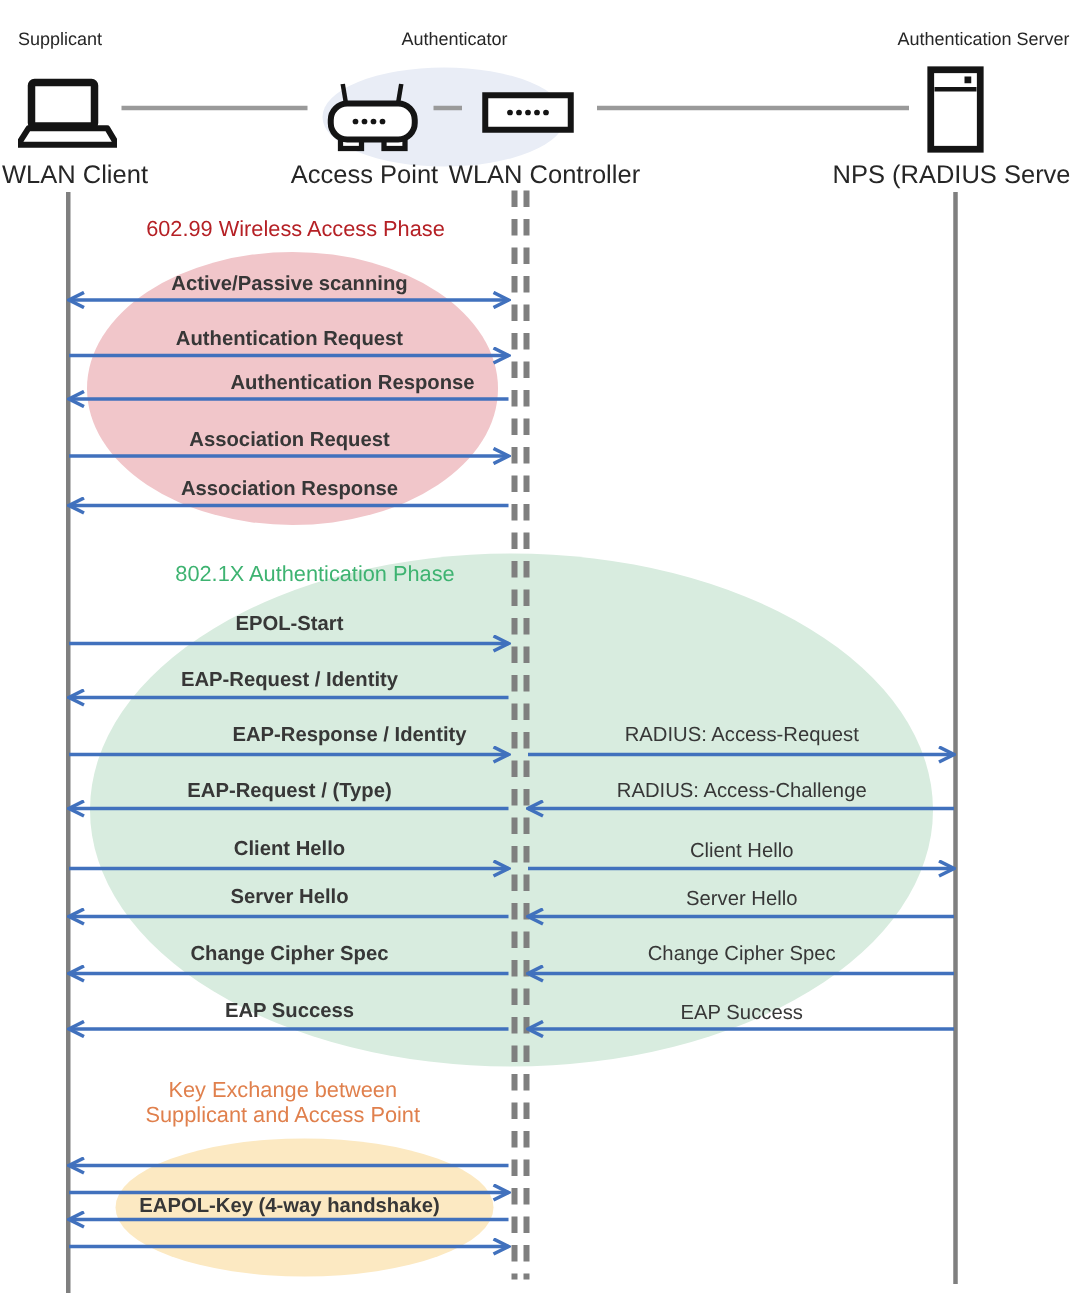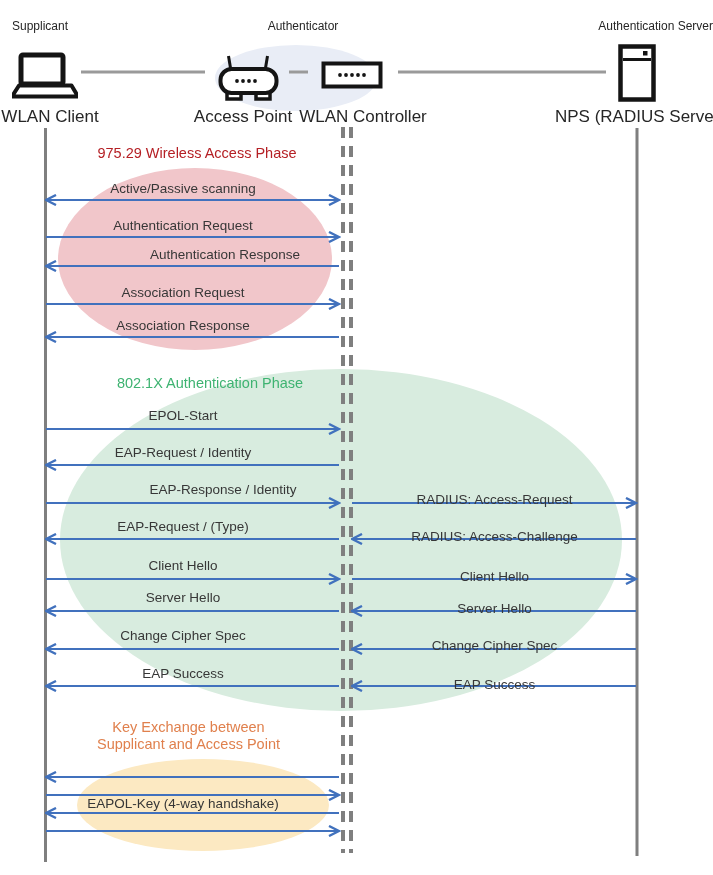--- a/index.html
+++ b/index.html
@@ -6,22 +6,22 @@
   body {
     width:713px; height:875px; position:relative; background:#ffffff;
     font-family:"Liberation Sans", sans-serif; overflow:hidden;
   }
   .role-label { position:absolute; font-size:12px; color:#262626; white-space:nowrap; }
   .dev-label  { position:absolute; font-size:17px; color:#262626; text-align:center; white-space:nowrap; }
   .msg {
     position:absolute; font-size:13.5px; color:#373737; text-align:center;
     height:18px; line-height:18px; white-space:nowrap;
   }
-  .msg-left  { left:37px;  width:292px; }
-  .msg-right { left:354px; width:281px;margin-top:10px; }
+  .msg-left  { left:47px;  width:292px;font-weight:bold; }
+  .msg-right { left:354px; width:281px; }
   .phase-title { position:absolute; font-size:14.5px; text-align:center; white-space:nowrap; }
   .phase1 { color:#B52025; }
   .phase2 { color:#3EB371; }
   .phase3 { color:#E0804D; line-height:17px; }
   svg { display:block; }
   #diagram-svg { position:absolute; left:0; top:0; }
   .icon { position:absolute; }
 </style>
 </head>
 <body>
@@ -120,21 +120,21 @@
 
 <div class="role-label" style="left:12px;top:19px;">Supplicant</div>
 <div class="role-label" style="left:203px;top:19px;width:200px;text-align:center;">Authenticator</div>
 <div class="role-label" style="left:533px;top:19px;width:180px;text-align:right;">Authentication Server</div>
 
 <div class="dev-label" style="left:0px;top:107px;width:100px;">WLAN Client</div>
 <div class="dev-label" style="left:193px;top:107px;width:100px;">Access Point</div>
 <div class="dev-label" style="left:298px;top:107px;width:130px;">WLAN Controller</div>
 <div class="dev-label" style="left:555px;top:107px;width:155px;">NPS (RADIUS Server)</div>
 
-<div class="phase-title phase1" style="left:47px;top:145px;width:300px;">975.29 Wireless Access Phase</div>
+<div class="phase-title phase1" style="left:47px;top:145px;width:300px;">602.99 Wireless Access Phase</div>
 <div class="phase-title phase2" style="left:60px;top:375px;width:300px;">802.1X Authentication Phase</div>
 <div class="phase-title phase3" style="left:47px;top:719px;width:283px;">
   <div>Key Exchange between</div>
   <div>Supplicant and Access Point</div>
 </div>
 
 <div class="msg msg-left" style="top:180px;">Active/Passive scanning</div>
 <div class="msg msg-left" style="top:217px;">Authentication Request</div>
 <div class="msg msg-left" style="top:246px;padding-left:42px;">Authentication Response</div>
 <div class="msg msg-left" style="top:284px;">Association Request</div>

